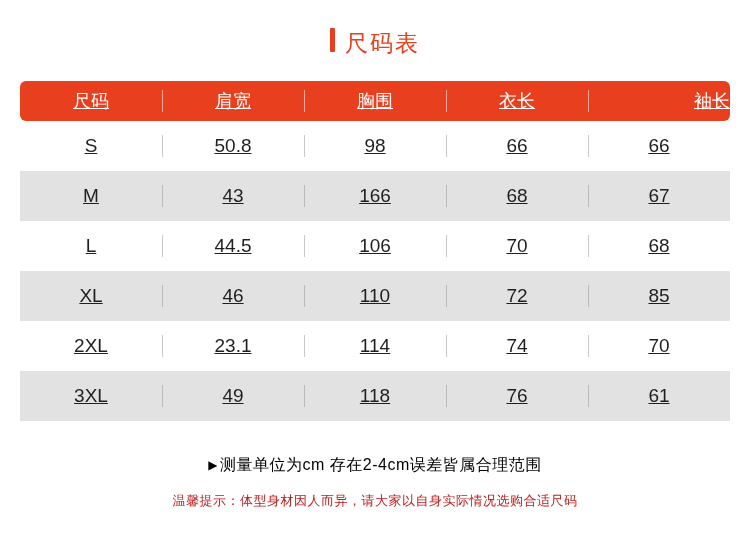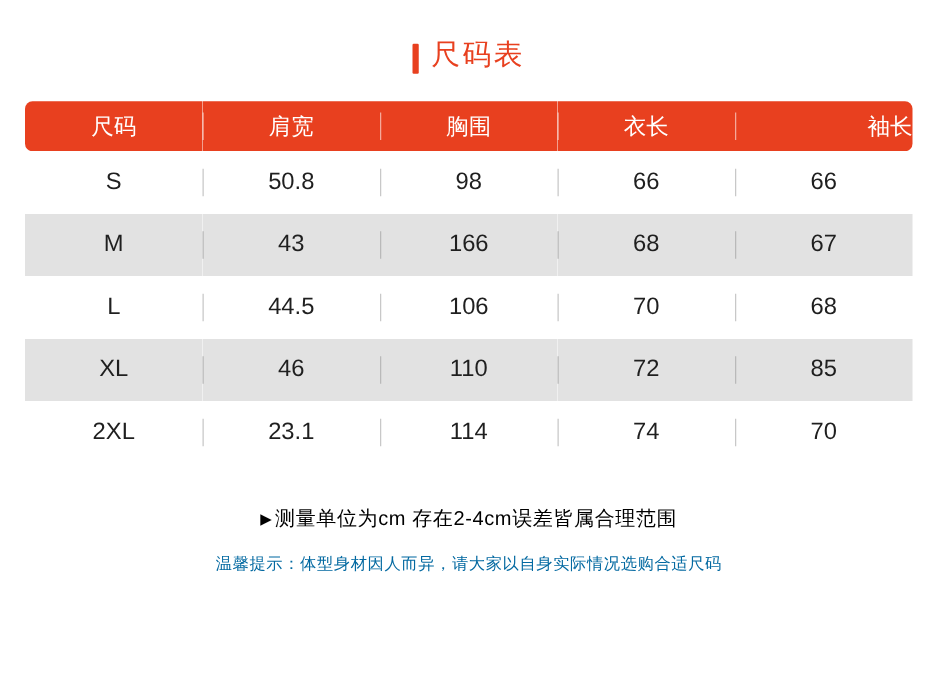--- a/index.html
+++ b/index.html
@@ -17,21 +17,21 @@
   .page {
     width: 750px;
     height: 550px;
     position: relative;
     box-sizing: border-box;
   }
 
   
   .title-row {
     display: flex;
-    align-items: flex-end;
+    align-items: flex-start;
     justify-content: center;
     margin-top: 28px;
     margin-bottom: 22px;
   }
   .title-bar {
     width: 5px;
     height: 24px;
     background: #e8401f;
     margin-right: 10px;
     border-radius: 1px;
@@ -47,20 +47,21 @@
   .table {
     width: 710px;
     margin: 0 auto;
     border-collapse: collapse;
     table-layout: fixed;
   }
   .table th, .table td {
     text-align: center;
     font-weight: 400;
     padding: 0;
+    text-decoration: underline;
   }
   thead th {
     background: #e8401f;
     color: #ffffff;
     font-size: 18px;
     height: 40px;
     position: relative;
   }
   thead th.header-cell + th.header-cell::before {
     content: "";
@@ -112,21 +113,21 @@
   }
   .note-main .tri {
     font-size: 12px;
     margin-right: 2px;
     position: relative;
     top: -1px;
   }
   .note-sub {
     text-align: center;
     font-size: 13px;
-    color: #0369a1;
+    color: #b91c1c;
     margin-top: 16px;
     letter-spacing: 0.5px;
   }
 </style>
 </head>
 <body>
 
 <div class="page">
 
   <div class="title-row">
@@ -173,20 +174,27 @@
         <td class="cell">72</td>
         <td class="cell">85</td>
       </tr>
       <tr>
         <td class="cell">2XL</td>
         <td class="cell">23.1</td>
         <td class="cell">114</td>
         <td class="cell">74</td>
         <td class="cell">70</td>
       </tr>
+      <tr class="alt">
+        <td class="cell">3XL</td>
+        <td class="cell">49</td>
+        <td class="cell">118</td>
+        <td class="cell">76</td>
+        <td class="cell">61</td>
+      </tr>
     </tbody>
   </table>
 
   <div class="note-main">
     <span class="tri">▶</span><span>测量单位为cm  存在2-4cm误差皆属合理范围</span>
   </div>
 
   <div class="note-sub">温馨提示：体型身材因人而异，请大家以自身实际情况选购合适尺码</div>
 
 </div>

